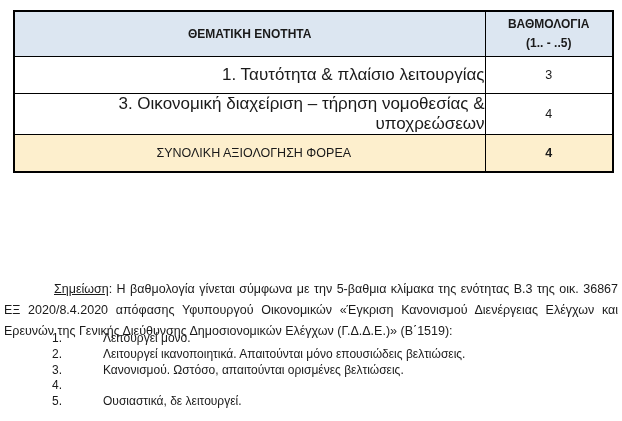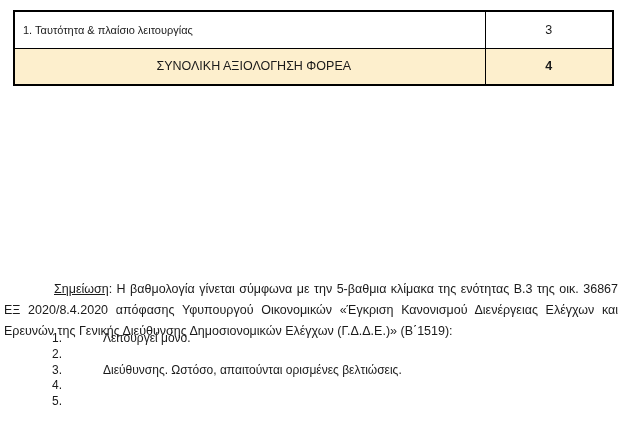--- a/index.html
+++ b/index.html
@@ -34,22 +34,22 @@
   col.c-score { width: 128px; }
   tr.hdr th {
     height: 44px;
     font-size: 12px;
     font-weight: bold;
     text-align: center;
     line-height: 19px;
   }
   tr.body-row { height: 37px; }
   tr.body-row td.theme {
-    font-size: 11px;
-    text-align: left;
+    font-size: 17px;
+    text-align: right;
     padding-left: 8px;
   }
   tr.body-row td.score {
     font-size: 12.5px;
     text-align: center;
   }
   tr.total-row { height: 37px; }
   tr.total-row td.theme {
     font-size: 12.5px;
     text-align: center;
@@ -92,46 +92,61 @@
 <body>
 
 <div class="page">
 
   <table class="eval">
     <colgroup>
       <col class="c-theme">
       <col class="c-score">
     </colgroup>
     <tbody>
+        <tr class="hdr">
+      <th class="hdr-cell" style="background: rgb(220, 230, 241);">
+        <span>ΘΕΜΑΤΙΚΗ ΕΝΟΤΗΤΑ</span>
+      </th>
+      <th class="hdr-cell" style="background: rgb(220, 230, 241);">
+        <div>ΒΑΘΜΟΛΟΓΙΑ</div>
+        <div>(1.. - ..5)</div>
+      </th>
+    </tr>
     <tr class="body-row">
       <td class="theme">1. Ταυτότητα &amp; πλαίσιο λειτουργίας</td>
       <td class="score">3</td>
+    </tr>
+    <tr class="body-row">
+      <td class="theme">3. Οικονομική διαχείριση – τήρηση νομοθεσίας &amp; υποχρεώσεων</td>
+      <td class="score">4</td>
     </tr>
     <tr class="total-row">
       <td class="theme" style="background: rgb(253, 239, 205);">ΣΥΝΟΛΙΚΗ ΑΞΙΟΛΟΓΗΣΗ ΦΟΡΕΑ</td>
       <td class="score" style="background: rgb(253, 239, 205);">4</td>
     </tr>
   </tbody>
     </table>
 
   <p class="note-para"><span class="u">Σημείωση</span><span>: Η βαθμολογία γίνεται σύμφωνα με την 5-βαθμια κλίμακα της ενότητας Β.3 της οικ. 36867 ΕΞ 2020/8.4.2020 απόφασης Υφυπουργού Οικονομικών «Έγκριση Κανονισμού Διενέργειας Ελέγχων και Ερευνών της Γενικής Διεύθυνσης Δημοσιονομικών Ελέγχων (Γ.Δ.Δ.Ε.)» (Β΄1519):</span></p>
 
   <div class="scale-list">
     <div class="scale-item">
       <span class="num">1.</span>
       <span class="txt">Λειτουργεί μόνο.</span>
     </div>
     <div class="scale-item">
       <span class="num">2.</span>
+      <span class="txt">Λειτουργεί ικανοποιητικά. Απαιτούνται μόνο επουσιώδεις βελτιώσεις.</span>
     </div>
     <div class="scale-item">
       <span class="num">3.</span>
-      <span class="txt">Διεύθυνσης. Ωστόσο, απαιτούνται ορισμένες βελτιώσεις.</span>
+      <span class="txt">Κανονισμού. Ωστόσο, απαιτούνται ορισμένες βελτιώσεις.</span>
     </div>
     <div class="scale-item">
       <span class="num">4.</span>
     </div>
     <div class="scale-item">
       <span class="num">5.</span>
+      <span class="txt">Ουσιαστικά, δε λειτουργεί.</span>
     </div>
   </div>
 
 </div>
 
 </body></html>

